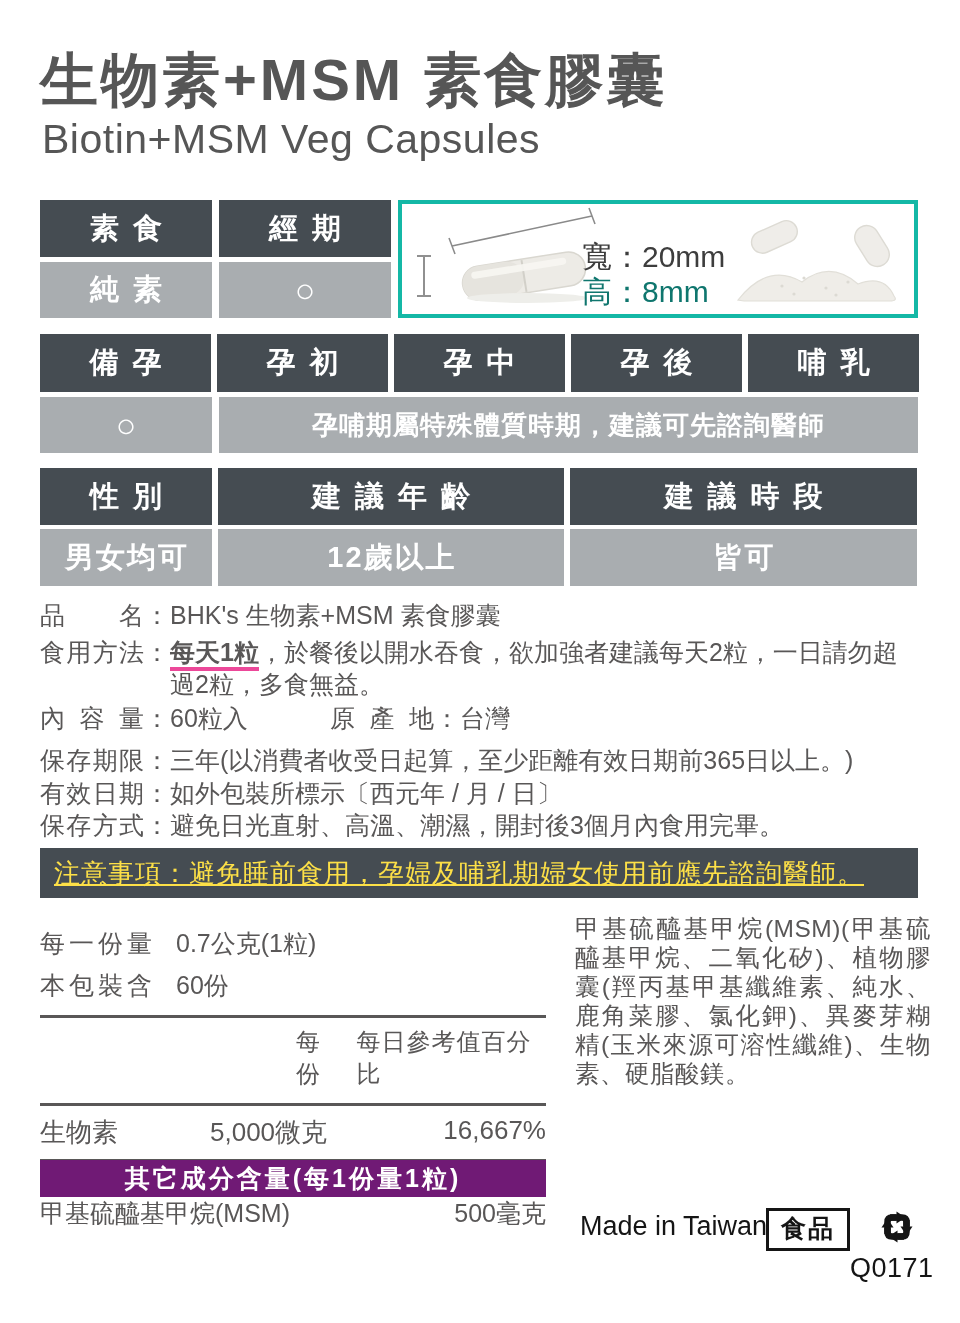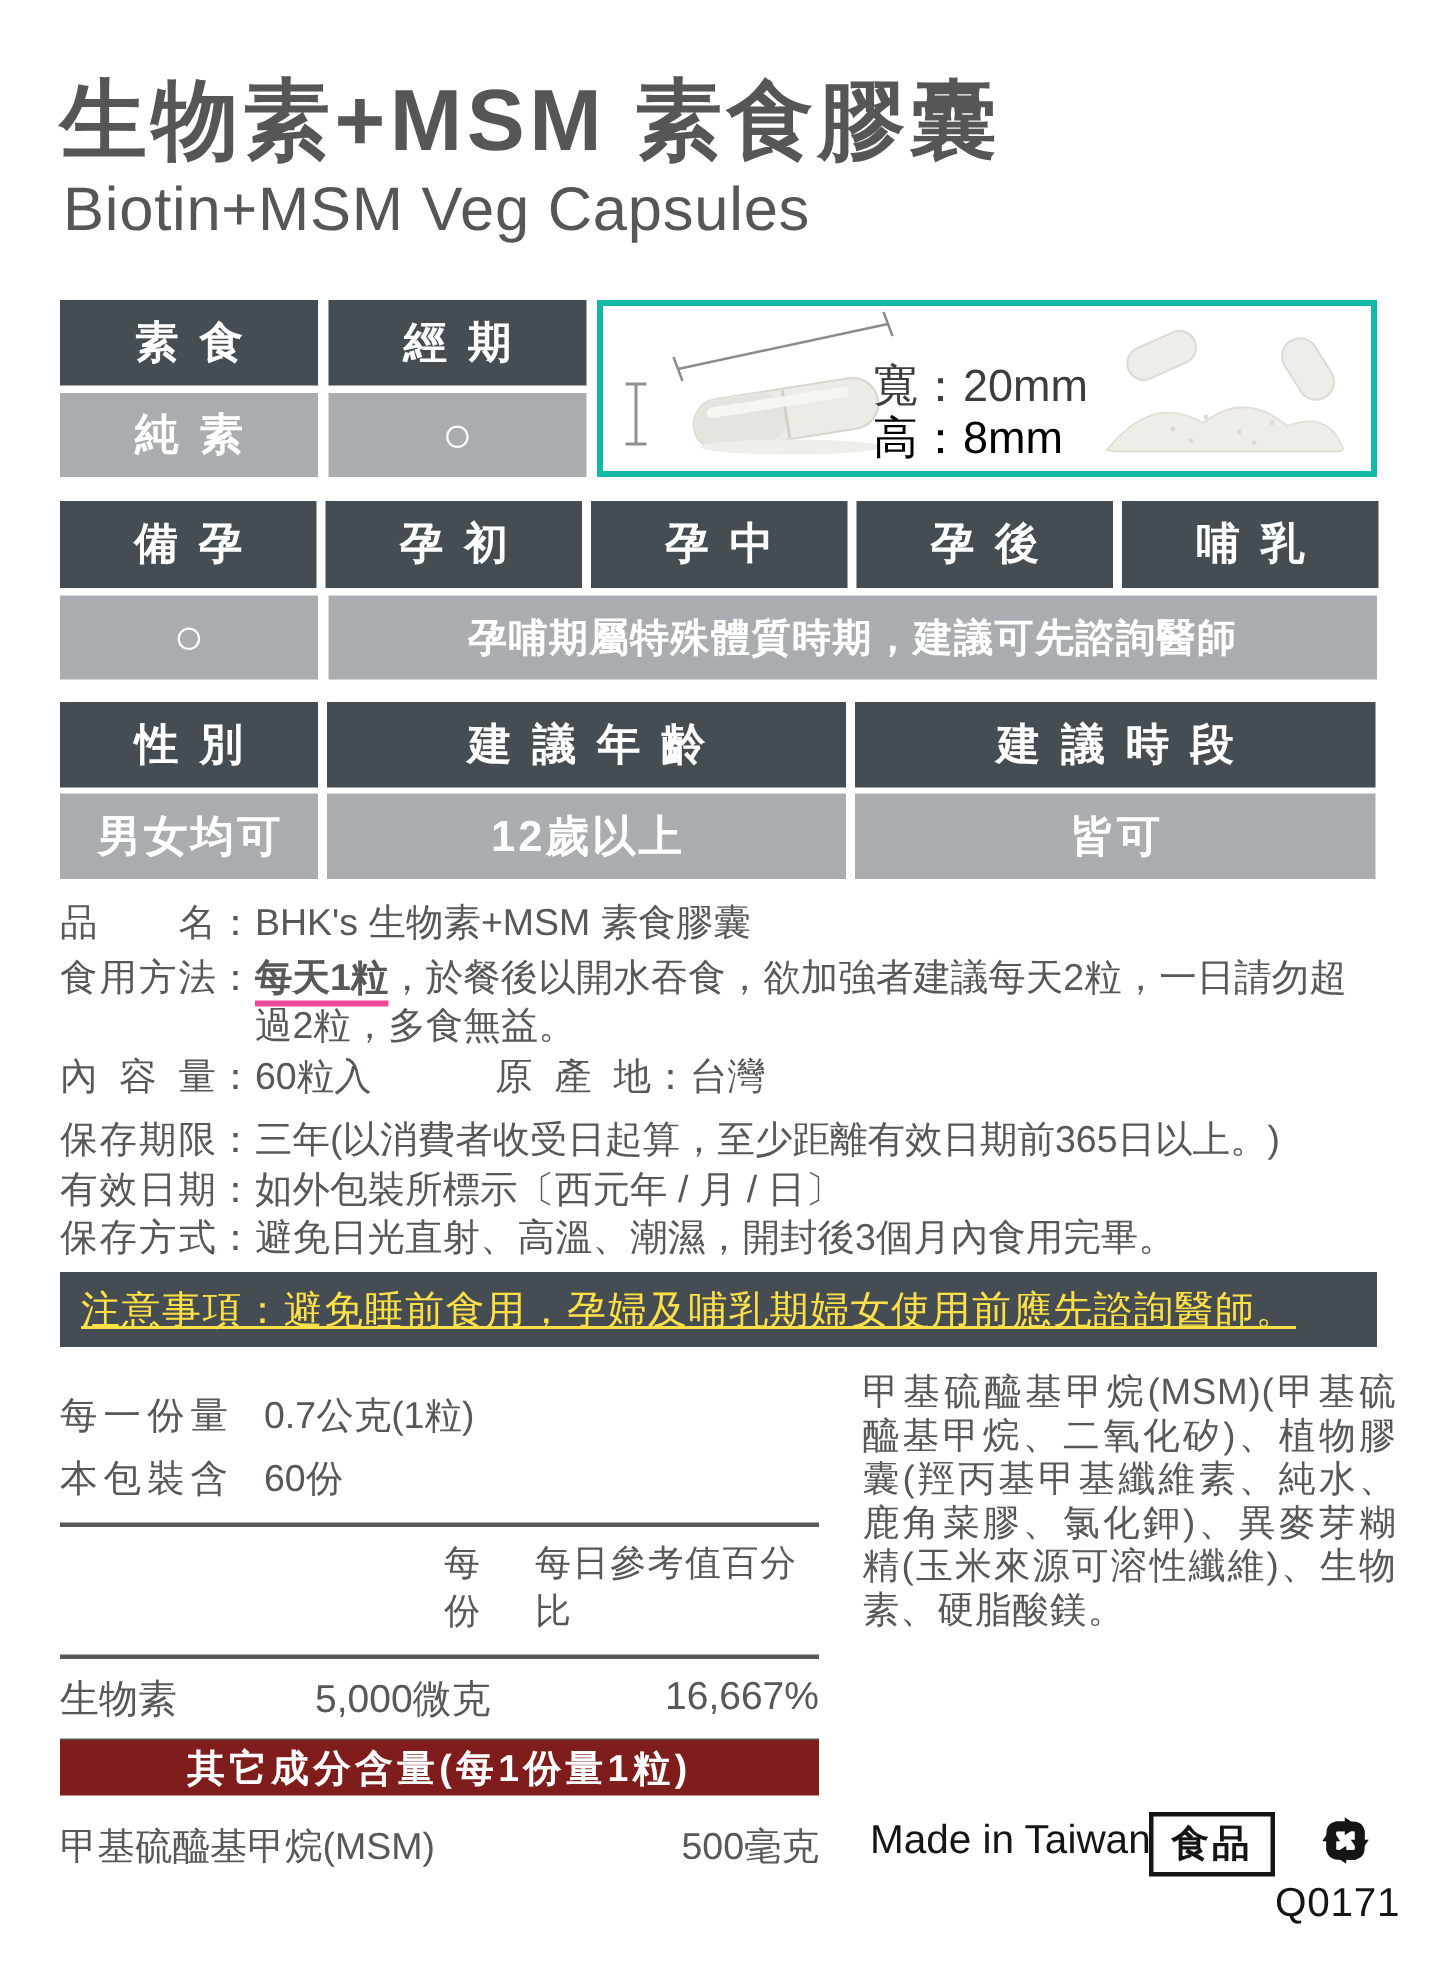--- a/index.html
+++ b/index.html
@@ -18,21 +18,21 @@
   .ls14{letter-spacing:14px;text-indent:14px;}
   .ls2{letter-spacing:2px;text-indent:2px;}
   .circ{font-size:34px;font-weight:400;}
 
   .t1{position:absolute;left:40px;top:200px;display:grid;grid-template-columns:172px 172px;
       grid-template-rows:57px 56px;gap:5px 7px;}
   .capbox{position:absolute;left:398px;top:200px;width:520px;height:118px;background:#ffffff;
           border:4px solid #14b8a6;box-sizing:border-box;}
   .capbox svg{position:absolute;left:0;top:0;}
   .dimw{position:absolute;left:180px;top:33px;font-size:30px;color:#3d3d3d;}
-  .dimh{position:absolute;left:180px;top:68px;font-size:30px;color:#000000;}
+  .dimh{position:absolute;left:180px;top:68px;font-size:30px;color:#0f766e;}
 
   .t2h{position:absolute;left:40px;top:334px;display:grid;grid-template-columns:repeat(5,171px);
        grid-template-rows:58px;gap:6px;}
   .t2v{position:absolute;left:40px;top:397px;display:grid;grid-template-columns:172px 699px;
        grid-template-rows:56px;gap:7px;}
   .note-cell{font-size:26px;letter-spacing:1px;}
 
   .t3h{position:absolute;left:40px;top:468px;display:grid;grid-template-columns:172px 346px 347px;
        grid-template-rows:57px;gap:6px;}
   .t3v{position:absolute;left:40px;top:529px;display:grid;grid-template-columns:172px 346px 347px;
@@ -69,23 +69,23 @@
   .drow .dpct{margin-left:auto;}
   .nfoot{font-size:19px;margin-top:9px;letter-spacing:1.5px;}
 
   
   .ingr{position:absolute;left:575px;top:908px;width:356px;color:#595757;}
   .ingr-title{font-size:25px;letter-spacing:1px;}
   .ingr-text{margin-top:6px;font-size:24.5px;line-height:29px;text-align:justify;letter-spacing:0.5px;}
 
   
   .other{position:absolute;left:40px;top:1160px;width:506px;color:#595757;}
-  .other-header{height:37px;background:#7f1d1d;color:#ffffff;display:flex;align-items:center;justify-content:center;
+  .other-header{height:37px;background:#701a75;color:#ffffff;display:flex;align-items:center;justify-content:center;
                 font-size:25px;font-weight:700;letter-spacing:3px;}
-  .orow{display:flex;font-size:25px;margin-top:17px;}
+  .orow{display:flex;font-size:25px;}
   .orow .oamt{margin-left:auto;}
 
   
   .made{position:absolute;left:580px;top:1211px;font-size:27px;color:#151515;}
   .badge{position:absolute;left:766px;top:1208px;border:3px solid #151515;color:#151515;
          font-size:25px;font-weight:600;padding:1px 12px 3px 12px;letter-spacing:2px;}
   .recycle{position:absolute;left:872px;top:1202px;width:50px;height:50px;}
   .code{position:absolute;left:850px;top:1253px;font-size:27px;color:#151515;letter-spacing:0.5px;}
 </style>
 </head>

